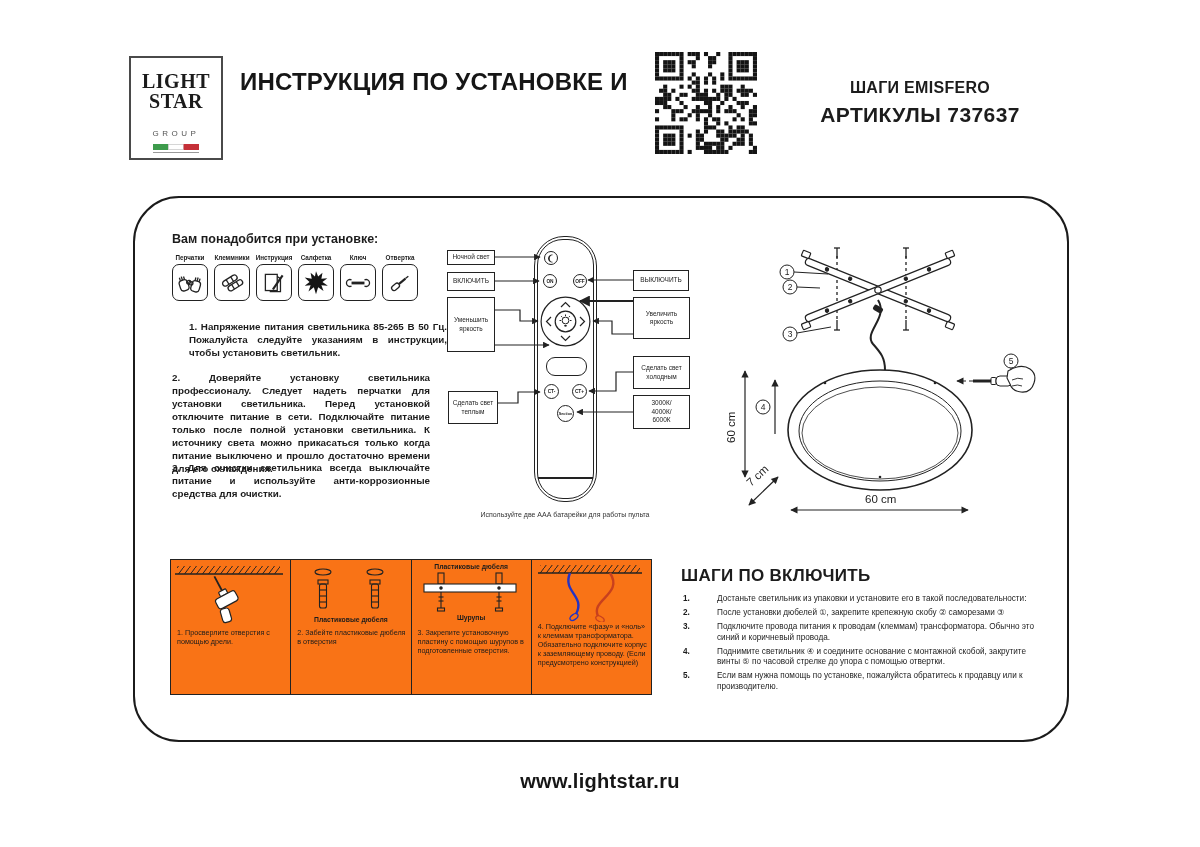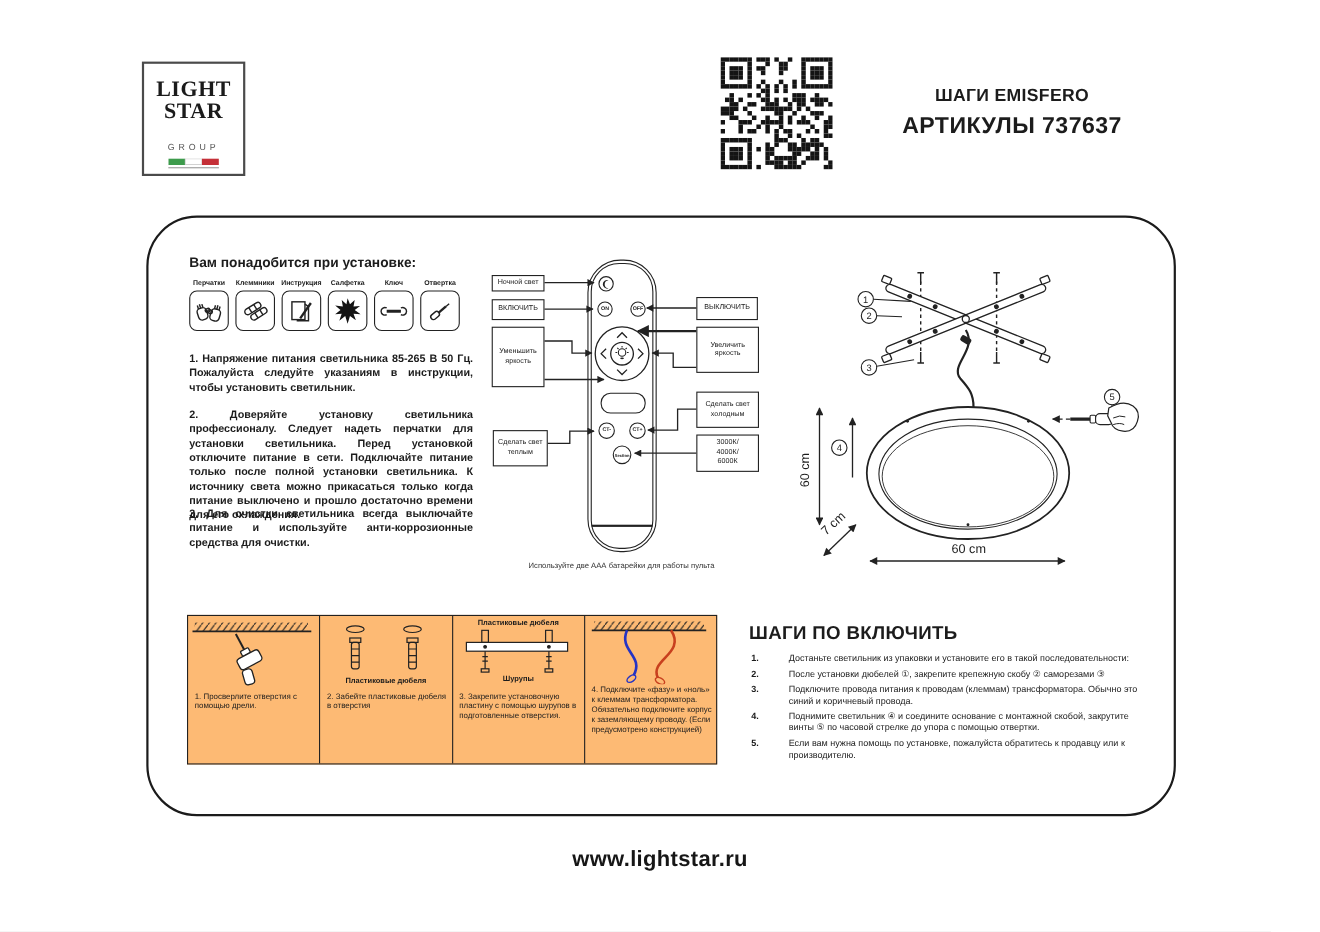--- a/index.html
+++ b/index.html
@@ -27,21 +27,21 @@
         border:2px solid #1b1b1b;border-radius:46px;background:#fff;}
   
   .needs-heading{position:absolute;left:172px;top:232px;font-size:12.5px;font-weight:bold;}
   .tools{position:absolute;left:171px;top:254px;display:flex;gap:4px;}
   .tool{width:38px;text-align:center;}
   .tool-label{font-size:6.3px;font-weight:bold;height:10px;white-space:nowrap;}
   .tool-box{width:36px;height:37px;border:1.6px solid #222;border-radius:7px;box-sizing:border-box;
         display:flex;align-items:center;justify-content:center;margin:0 auto;}
   .warn{position:absolute;left:172px;width:258px;font-size:9.8px;font-weight:bold;line-height:13px;
         text-align:justify;}
-  #w1{top:320px;} #w2{top:371px;} #w3{top:461px;}
+  #w1{top:320px;margin-left:17px;} #w2{top:371px;} #w3{top:461px;}
   
   .remote{position:absolute;left:534px;top:236px;width:63px;height:266px;border:1.6px solid #222;
         border-radius:30px;box-sizing:border-box;background:#fff;}
   .remote-inner{position:absolute;inset:2px;border:1px solid #222;border-radius:26px;}
   .rbtn{position:absolute;border:1.1px solid #222;border-radius:50%;display:flex;align-items:center;
         justify-content:center;background:#fff;box-sizing:border-box;font-weight:bold;color:#222;}
   .moon{left:9px;top:14px;width:14px;height:14px;}
   .on{left:8px;top:37px;width:14px;height:14px;font-size:4.8px;}
   .off{left:38px;top:37px;width:14px;height:14px;font-size:4.8px;}
   .dpad{position:absolute;left:5px;top:59px;width:51px;height:51px;}
@@ -64,21 +64,21 @@
   #cb-cold{left:633px;top:356px;width:57px;height:33px;}
   #cb-kelvin{left:633px;top:395px;width:57px;height:34px;white-space:pre-line;}
   .lines-svg{position:absolute;left:440px;top:230px;}
   
   .lampdiag{position:absolute;left:715px;top:240px;}
   .lampdiag text{font-family:"Liberation Sans","DejaVu Sans",sans-serif;fill:#1c1c1c;}
   .dimtxt{font-size:11.5px;}
   .cotxt{font-size:8.5px;text-anchor:middle;}
   
   .grid{position:absolute;left:170px;top:559px;width:482px;height:136px;border:1.6px solid #222;
-        display:flex;box-sizing:border-box;background:#fdba74;}
+        display:flex;box-sizing:border-box;background:#f97316;}
   .cell{flex:1;border-right:1.6px solid #222;position:relative;}
   .cell:last-child{border-right:none;}
   .cap{position:absolute;left:6px;right:4px;top:68px;font-size:7.2px;line-height:9px;}
   .plabel{position:absolute;left:0;width:100%;text-align:center;font-size:6.8px;font-weight:bold;}
   
   .steps-h{position:absolute;left:681px;top:566px;font-size:17px;font-weight:bold;letter-spacing:.3px;}
   .steps{position:absolute;left:683px;top:594px;width:354px;font-size:8.2px;line-height:10.5px;}
   .step{display:flex;margin-bottom:3.5px;}
   .step .n{width:34px;font-weight:bold;flex:none;}
   .step .t{flex:1;}
@@ -97,20 +97,21 @@
     <div class="l3">GROUP</div>
     <svg class="flag" width="46" height="6">
       <rect x="0" y="0" width="15.3" height="6" fill="#3d9b4c"></rect>
       <rect x="15.3" y="0.4" width="15.3" height="5.2" fill="#ffffff" stroke="#bbbbbb" stroke-width="0.6"></rect>
       <rect x="30.6" y="0" width="15.4" height="6" fill="#c53038"></rect>
     </svg>
     <div class="flagline"></div>
   </div>
 
   <div class="title">
+    <div>ИНСТРУКЦИЯ ПО УСТАНОВКЕ И</div>
   </div>
 
   <div class="qr">
     <svg id="qrsvg" viewBox="0 0 100 100" width="102" height="102">
         <rect width="100" height="100" fill="#fff"></rect>
         <rect x="0" y="0" width="4" height="4" fill="#141414"></rect>
         <rect x="4" y="0" width="4" height="4" fill="#141414"></rect>
         <rect x="8" y="0" width="4" height="4" fill="#141414"></rect>
         <rect x="12" y="0" width="4" height="4" fill="#141414"></rect>
         <rect x="16" y="0" width="4" height="4" fill="#141414"></rect>

